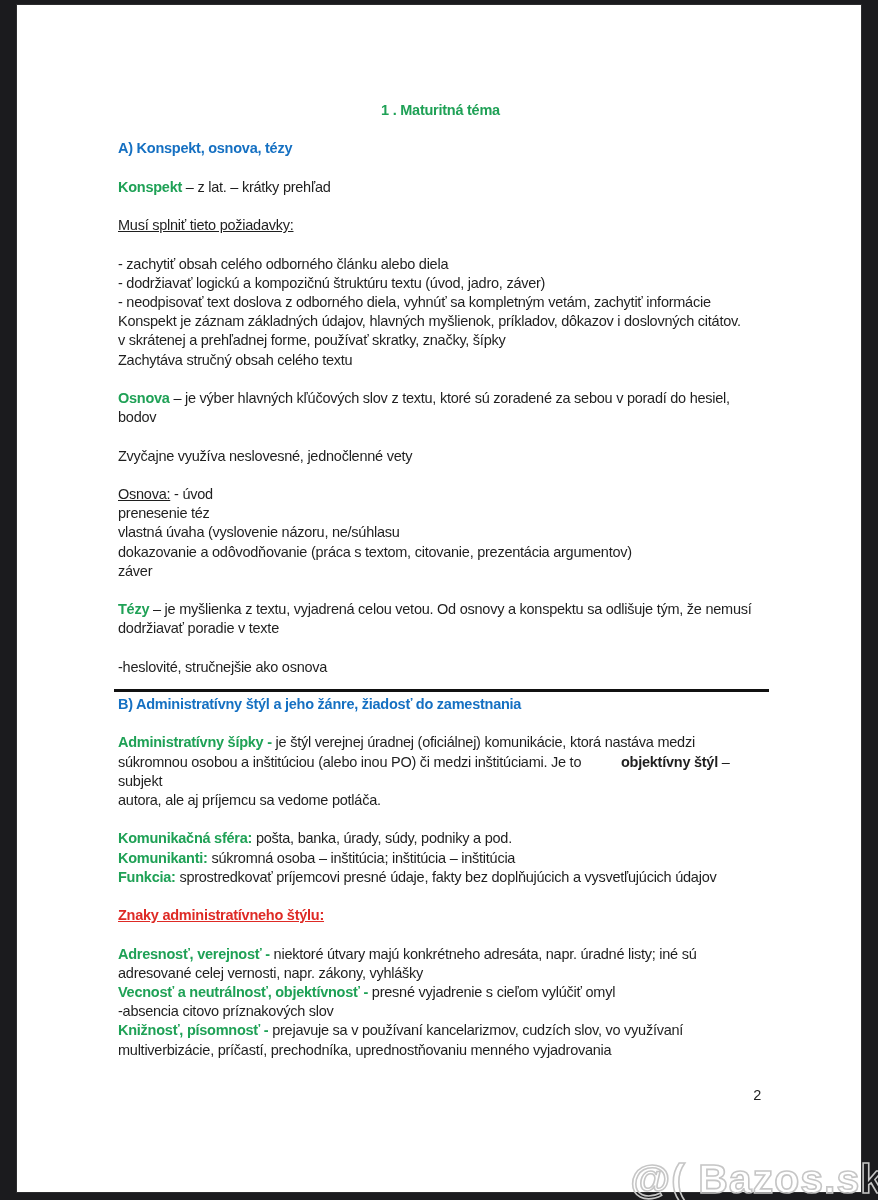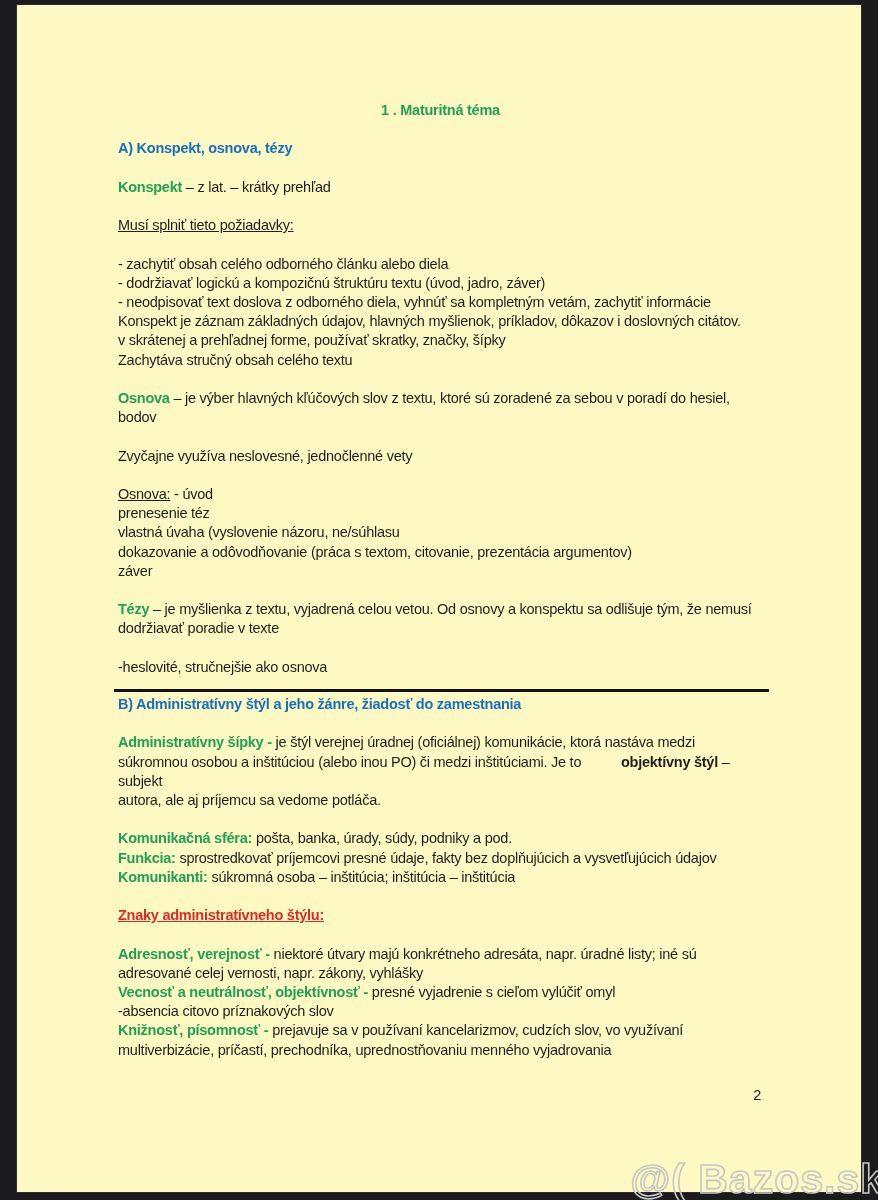--- a/index.html
+++ b/index.html
@@ -15,21 +15,21 @@
     width:878px;height:1200px;
     background:var(--bg);
     position:relative;
     overflow:hidden;
     font-family:"Liberation Sans","DejaVu Sans",sans-serif;
   }
   .page{
     position:absolute;
     left:17px;top:5px;
     width:844px;height:1187px;
-    background:#fef9c3;
+    background:#ffffff;
     box-shadow:0 0 0 1px #2c2c2e;
   }
   .content{
     position:absolute;
     left:101px;top:0;
     width:645px;
     padding-top:96px;
     color:var(--ink);
     font-size:14.5px;
     letter-spacing:-0.25px;
@@ -108,22 +108,22 @@
       <div class="line blank"></div>
       <div class="line"><span class="r-plain">-heslovité, stručnejšie ako osnova</span></div>
       <div class="divider"></div>
       <div class="line"><span class="r-blue">B) Administratívny štýl a jeho žánre, žiadosť do zamestnania</span></div>
       <div class="line blank"></div>
       <div class="line"><span class="r-green">Administratívny šípky -</span><span class="r-plain"> je štýl verejnej úradnej (oficiálnej) komunikácie, ktorá nastáva medzi</span></div>
       <div class="line"><span class="r-plain">súkromnou osobou a inštitúciou (alebo inou PO) či medzi inštitúciami. Je to </span><span class="r-bold">objektívny štýl</span><span class="r-plain"> – subjekt</span></div>
       <div class="line"><span class="r-plain">autora, ale aj príjemcu sa vedome potláča.</span></div>
       <div class="line blank"></div>
       <div class="line"><span class="r-green">Komunikačná sféra:</span><span class="r-plain"> pošta, banka, úrady, súdy, podniky a pod.</span></div>
+      <div class="line"><span class="r-green">Komunikanti:</span><span class="r-plain"> súkromná osoba – inštitúcia; inštitúcia – inštitúcia</span></div>
       <div class="line"><span class="r-green">Funkcia:</span><span class="r-plain"> sprostredkovať príjemcovi presné údaje, fakty bez doplňujúcich a vysvetľujúcich údajov</span></div>
-      <div class="line"><span class="r-green">Komunikanti:</span><span class="r-plain"> súkromná osoba – inštitúcia; inštitúcia – inštitúcia</span></div>
       <div class="line blank"></div>
       <div class="line"><span class="r-red">Znaky administratívneho štýlu:</span></div>
       <div class="line blank"></div>
       <div class="line"><span class="r-green">Adresnosť, verejnosť -</span><span class="r-plain"> niektoré útvary majú konkrétneho adresáta, napr. úradné listy; iné sú</span></div>
       <div class="line"><span class="r-plain">adresované celej vernosti, napr. zákony, vyhlášky</span></div>
       <div class="line"><span class="r-green">Vecnosť a neutrálnosť, objektívnosť -</span><span class="r-plain"> presné vyjadrenie s cieľom vylúčiť omyl</span></div>
       <div class="line"><span class="r-plain">-absencia citovo príznakových slov</span></div>
       <div class="line"><span class="r-green">Knižnosť, písomnosť -</span><span class="r-plain"> prejavuje sa v používaní kancelarizmov, cudzích slov, vo využívaní</span></div>
       <div class="line"><span class="r-plain">multiverbizácie, príčastí, prechodníka, uprednostňovaniu menného vyjadrovania</span></div>
       <div class="page-number">2</div>

